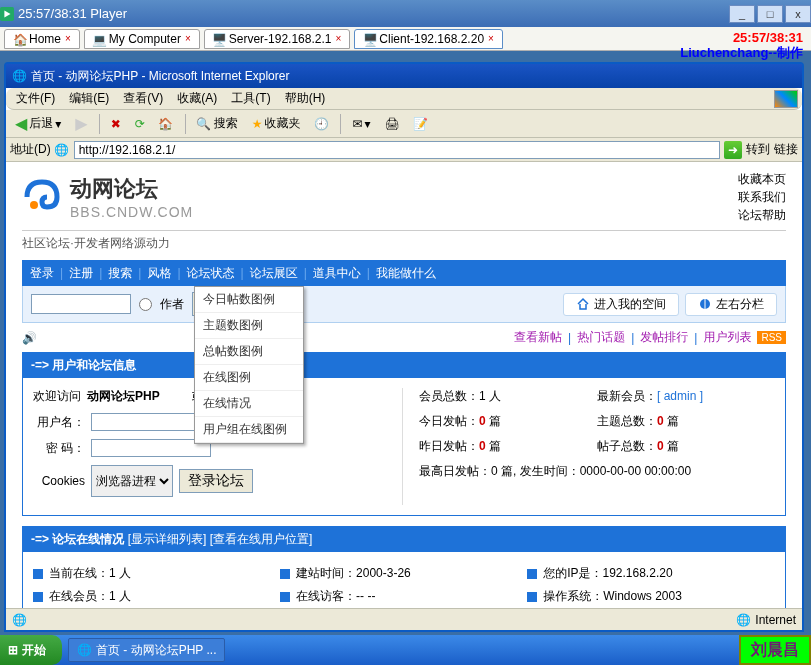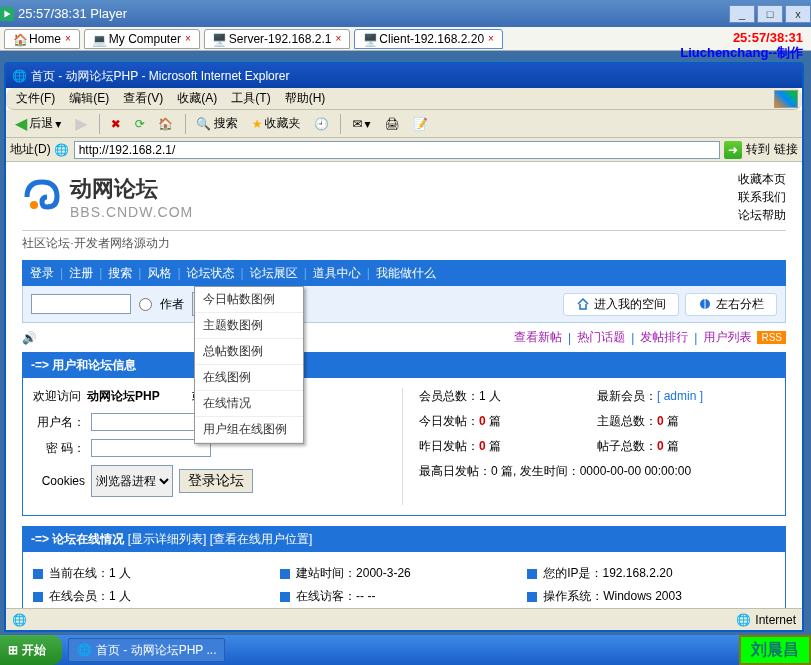--- a/index.html
+++ b/index.html
@@ -78,21 +78,21 @@
 .sq{width:10px;height:10px;background:#1e72d8;}
 .legend-row{display:flex;align-items:center;gap:6px;padding:3px 0;}
 
 
 .ie-status{height:22px;background:#ece9d8;border-top:1px solid #c0c0b0;display:flex;align-items:center;padding:0 6px;font-size:12px;position:absolute;bottom:0;left:0;right:0;}
 .ie-status .ie-icon{margin-left:auto;display:flex;align-items:center;gap:4px;}
 
 .taskbar{position:absolute;bottom:0;left:0;right:0;height:30px;background:linear-gradient(#3c8ae8,#1a5ec8);display:flex;align-items:center;font-size:12px;z-index:100;}
 .start{background:linear-gradient(#4a4,#282);color:#fff;height:30px;padding:0 16px 0 8px;display:flex;align-items:center;gap:4px;font-weight:bold;border-radius:0 10px 10px 0;}
 .task-item{background:#3c7ed8;border:1px solid #2a5ca8;height:24px;margin-left:6px;padding:0 8px;display:flex;align-items:center;color:#fff;gap:4px;border-radius:2px;}
-.signature{position:absolute;right:0;bottom:0;height:30px;background:#0f0;border:2px solid #808000;color:#0f766e;font-size:16px;font-weight:bold;padding:2px 10px;display:flex;align-items:center;z-index:101;}
+.signature{position:absolute;right:0;bottom:0;height:30px;background:#0f0;border:2px solid #808000;color:#701a75;font-size:16px;font-weight:bold;padding:2px 10px;display:flex;align-items:center;z-index:101;}
 a{text-decoration:none;cursor:pointer;}
 </style>
 </head>
 <body>
 
 <div class="vm-title">
   <div class="vm-title-left">
     <svg viewBox="0 0 16 16">
         <rect width="16" height="16" fill="#2a6" rx="2"></rect>
         <polygon points="5,4 12,8 5,12" fill="#fff"></polygon>

